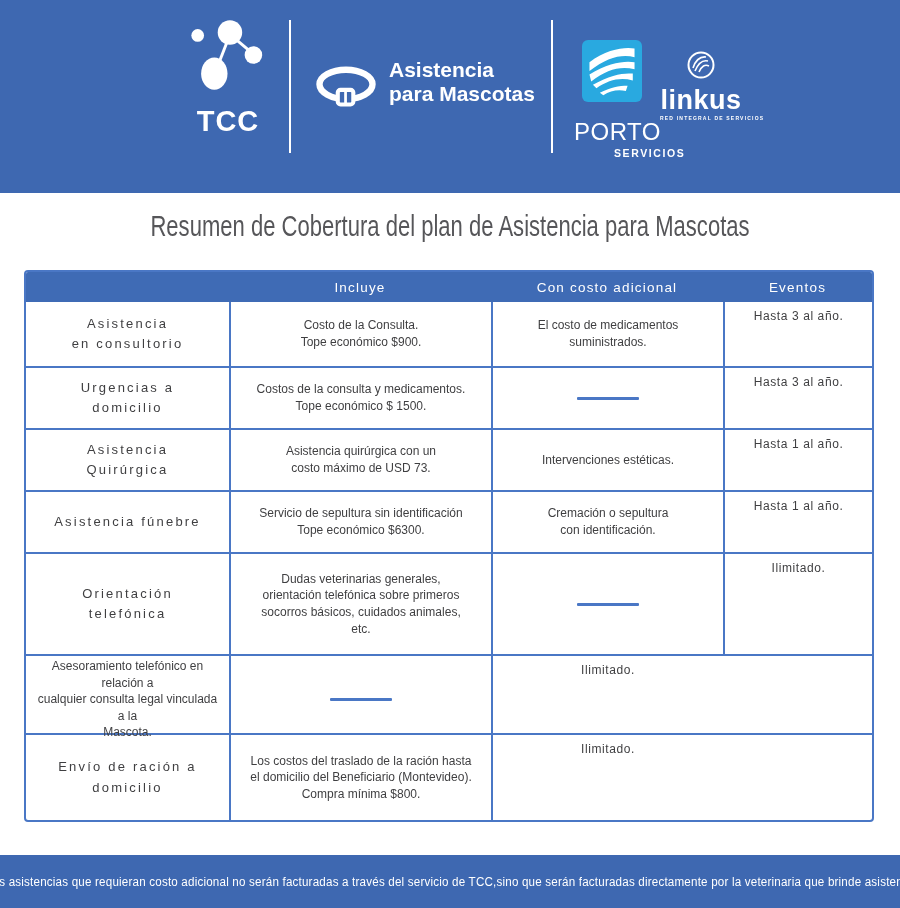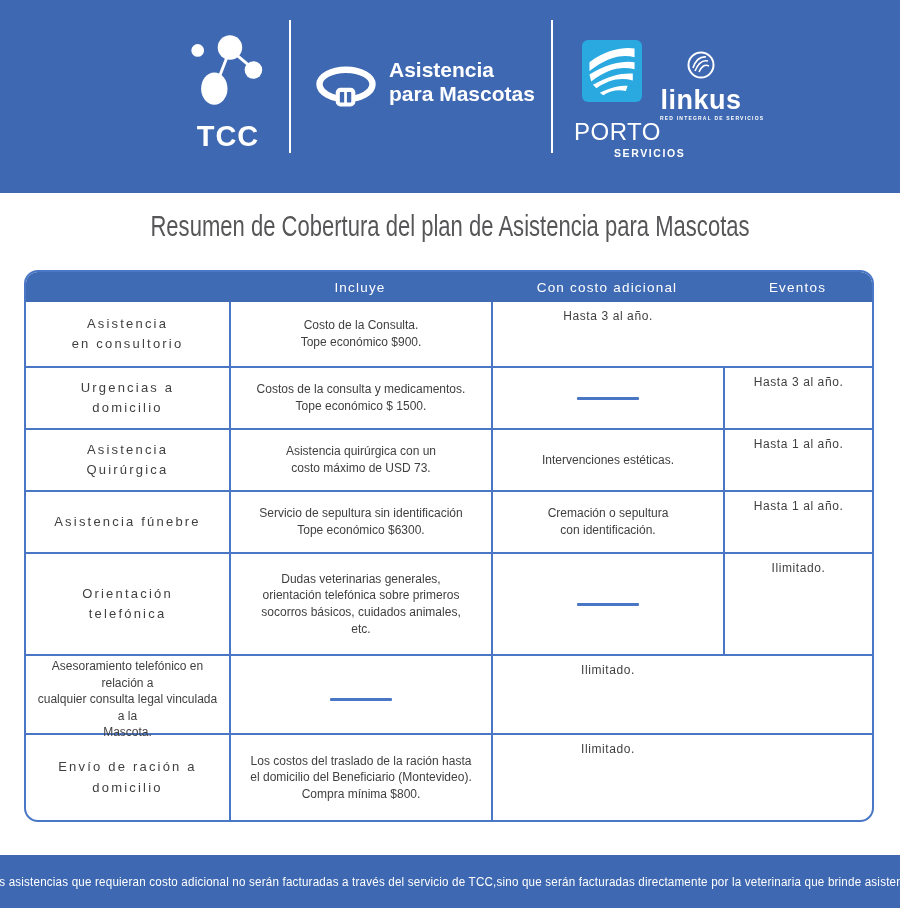--- a/index.html
+++ b/index.html
@@ -6,21 +6,21 @@
   body{
     width:900px;height:908px;position:relative;background:#ffffff;
     font-family:"Liberation Sans","DejaVu Sans",sans-serif;
     -webkit-font-smoothing:antialiased;overflow:hidden;
   }
   
   .banner{position:absolute;left:0;top:0;width:900px;height:193px;background:#3e68b1;}
   .banner .vdiv{position:absolute;top:20px;width:2px;height:133px;background:#ffffff;}
   .vdiv1{left:289px;} .vdiv2{left:551px;}
 
-  .tcc-block{position:absolute;left:183px;top:26px;width:90px;text-align:center;color:#fff;}
+  .tcc-block{position:absolute;left:183px;top:11px;width:90px;text-align:center;color:#fff;}
   .tcc-text{font-weight:bold;font-size:29px;letter-spacing:1px;margin-top:2px;}
 
   .collar-block{position:absolute;left:314px;top:62px;}
   .apm-text{position:absolute;left:389px;top:58px;color:#fff;font-weight:bold;
     font-size:21px;line-height:24px;}
 
   .porto-block{position:absolute;left:574px;top:40px;width:76px;text-align:center;color:#fff;}
   .porto-sq{width:60px;height:62px;margin:0 auto;background:#29a9e0;border-radius:6px;
     display:flex;align-items:center;justify-content:center;}
   .porto-word{font-weight:normal;font-size:24px;letter-spacing:.5px;margin-top:16px;}
@@ -30,21 +30,21 @@
   .linkus-word{font-weight:bold;font-size:27px;letter-spacing:.5px;line-height:26px;margin-top:3px;}
   .linkus-sub{font-weight:bold;font-size:5px;letter-spacing:1.2px;margin-top:2px;white-space:nowrap;}
 
   
   .doc-title{position:absolute;left:0;top:210px;width:900px;text-align:center;
     color:#565659;font-size:29px;font-weight:400;white-space:nowrap;
     transform:scaleX(0.76);transform-origin:50% 50%;}
 
   
   .table-wrap{position:absolute;left:24px;top:270px;width:850px;box-sizing:border-box;
-    border:2px solid #4a77c5;border-radius:14px;overflow:hidden;background:#fff;}
+    border:2px solid #4a77c5;border-radius:4px;overflow:hidden;background:#fff;}
   .thead{display:grid;grid-template-columns:203px 262px 232px 149px;background:#3f6bb5;
     height:30px;align-items:center;}
   .thead .th{color:#fff;font-size:13.5px;letter-spacing:1.2px;text-align:center;}
   .row{display:grid;grid-template-columns:203px 262px 232px 149px;}
   .row + .row{border-top:2px solid #4a77c5;}
   .cell{display:flex;align-items:center;justify-content:center;text-align:center;
     color:#3f3f41;font-size:12px;line-height:1.38;white-space:pre-line;
     padding:2px 8px;box-sizing:border-box;}
   .cell + .cell{border-left:2px solid #4a77c5;}
   .cell.service{font-size:13px;letter-spacing:2.2px;line-height:1.55;}
@@ -127,20 +127,22 @@
     <div class="th">Incluye</div>
     <div class="th">Con costo adicional</div>
     <div class="th">Eventos</div>
   </div>
 
   <div class="row r1">
     <div class="cell service">Asistencia
 en consultorio</div>
     <div class="cell">Costo de la Consulta.
 Tope económico $900.</div>
+    <div class="cell">El costo de medicamentos
+suministrados.</div>
     <div class="cell eventos">Hasta 3 al año.</div>
   </div>
 
   <div class="row r2">
     <div class="cell service">Urgencias a
 domicilio</div>
     <div class="cell">Costos de la consulta y medicamentos.
 Tope económico $ 1500.</div>
     <div class="cell"><span class="dash"></span></div>
     <div class="cell eventos">Hasta 3 al año.</div>

